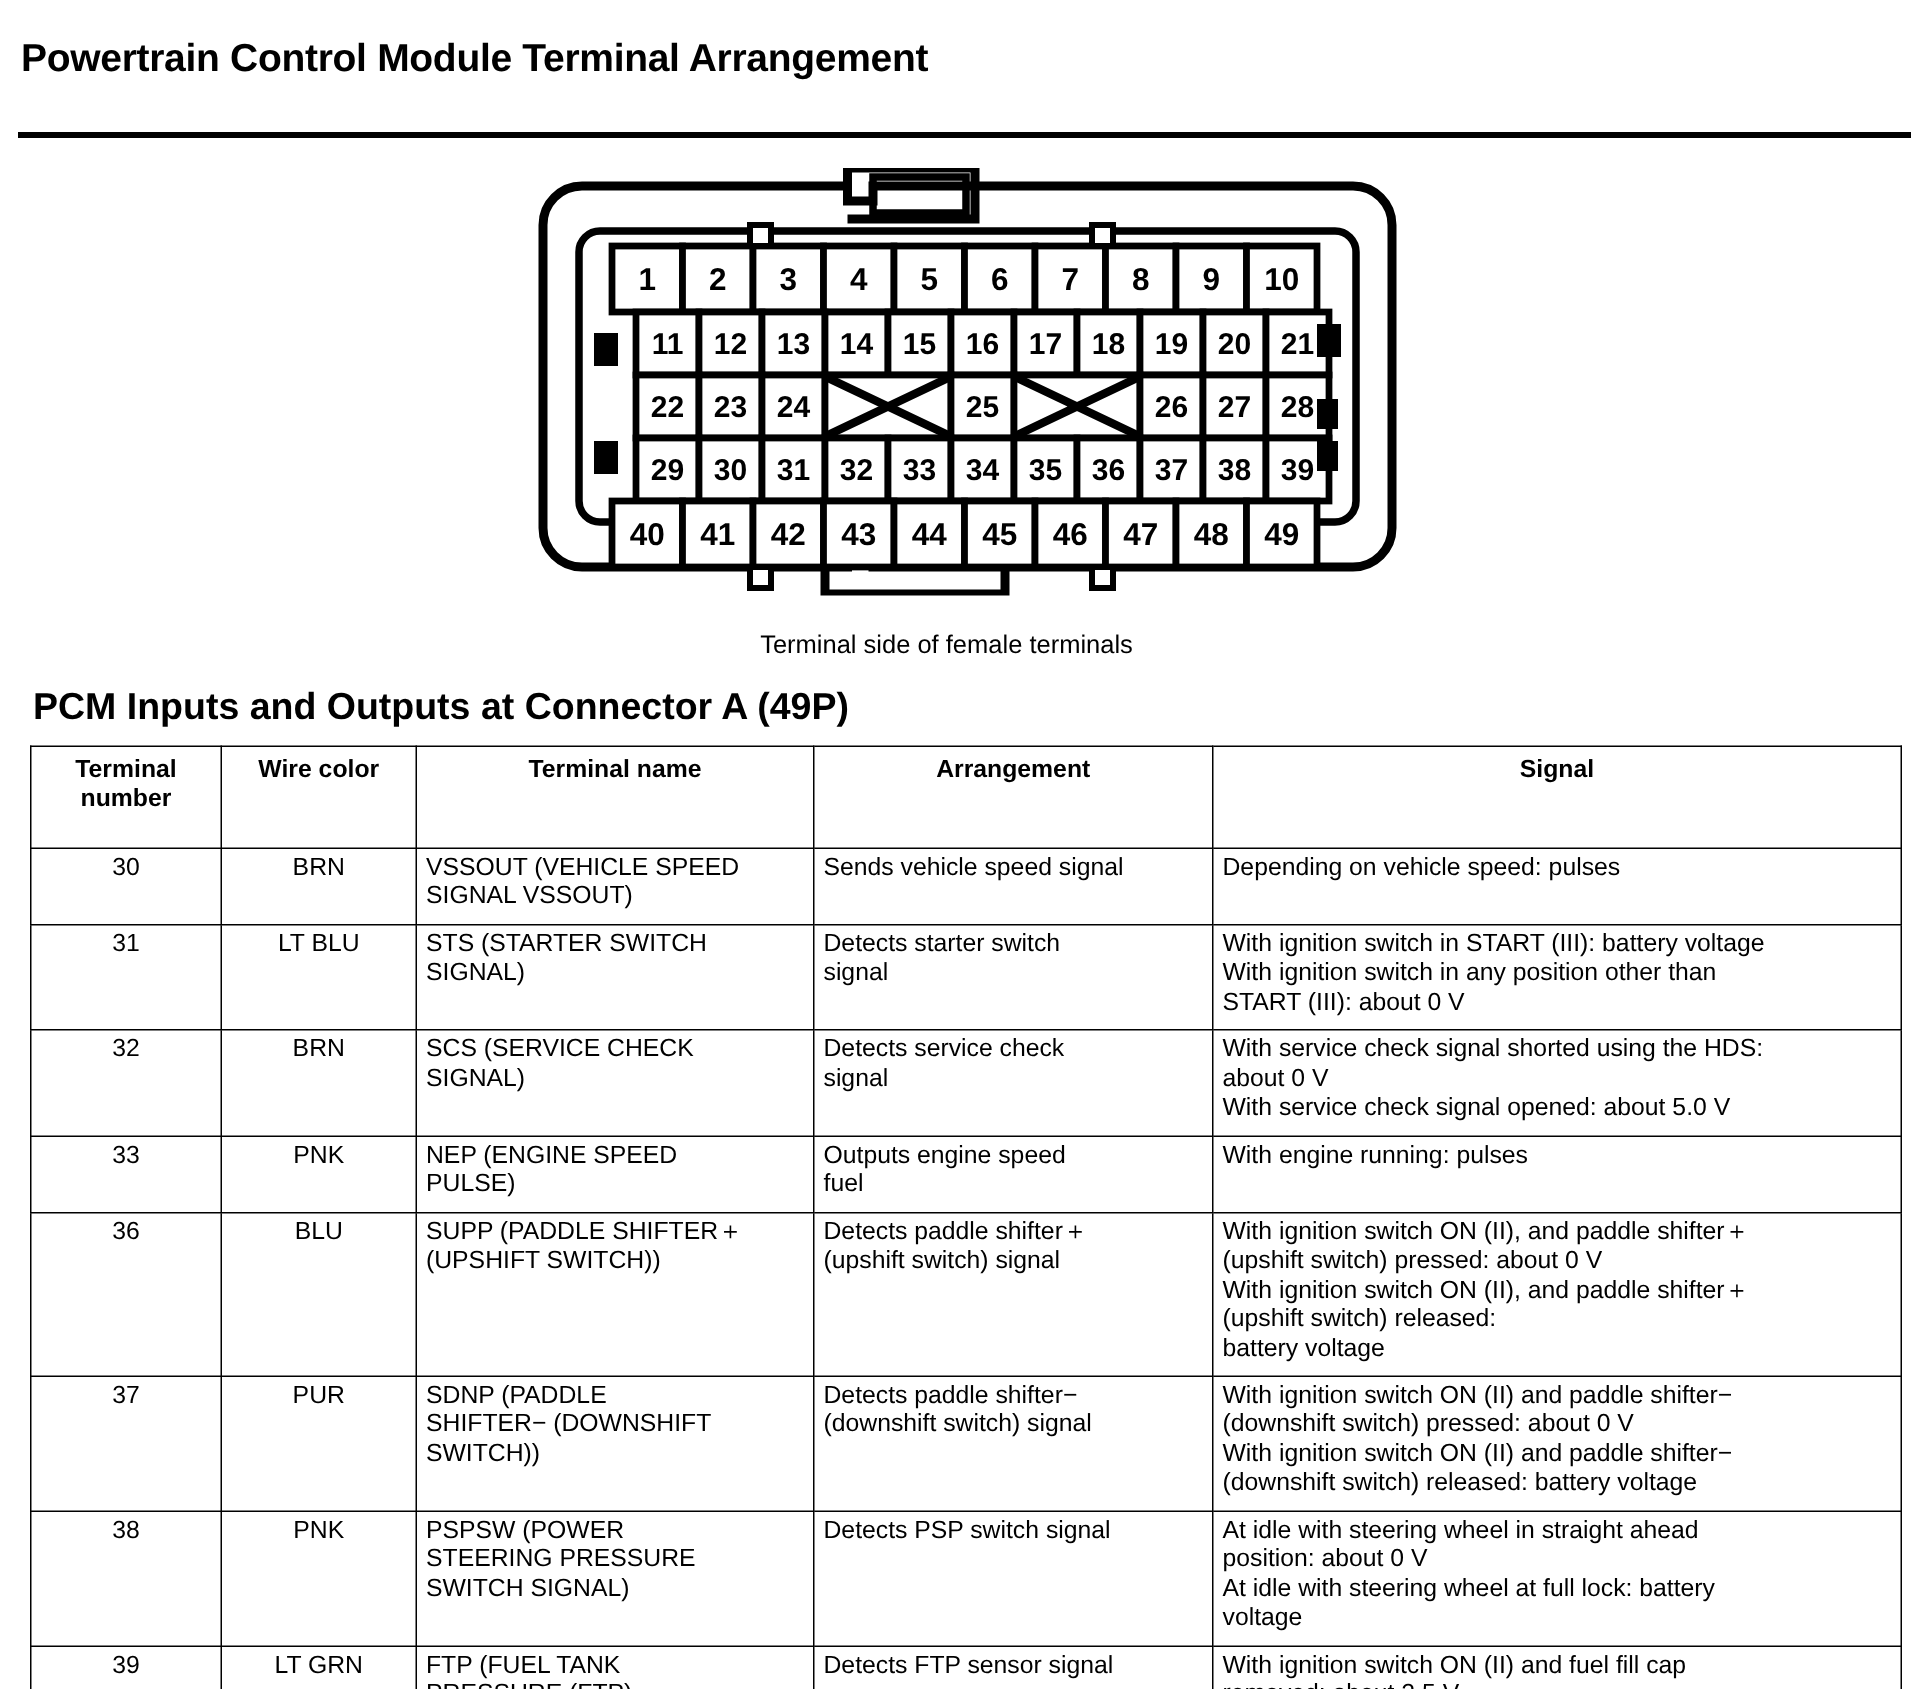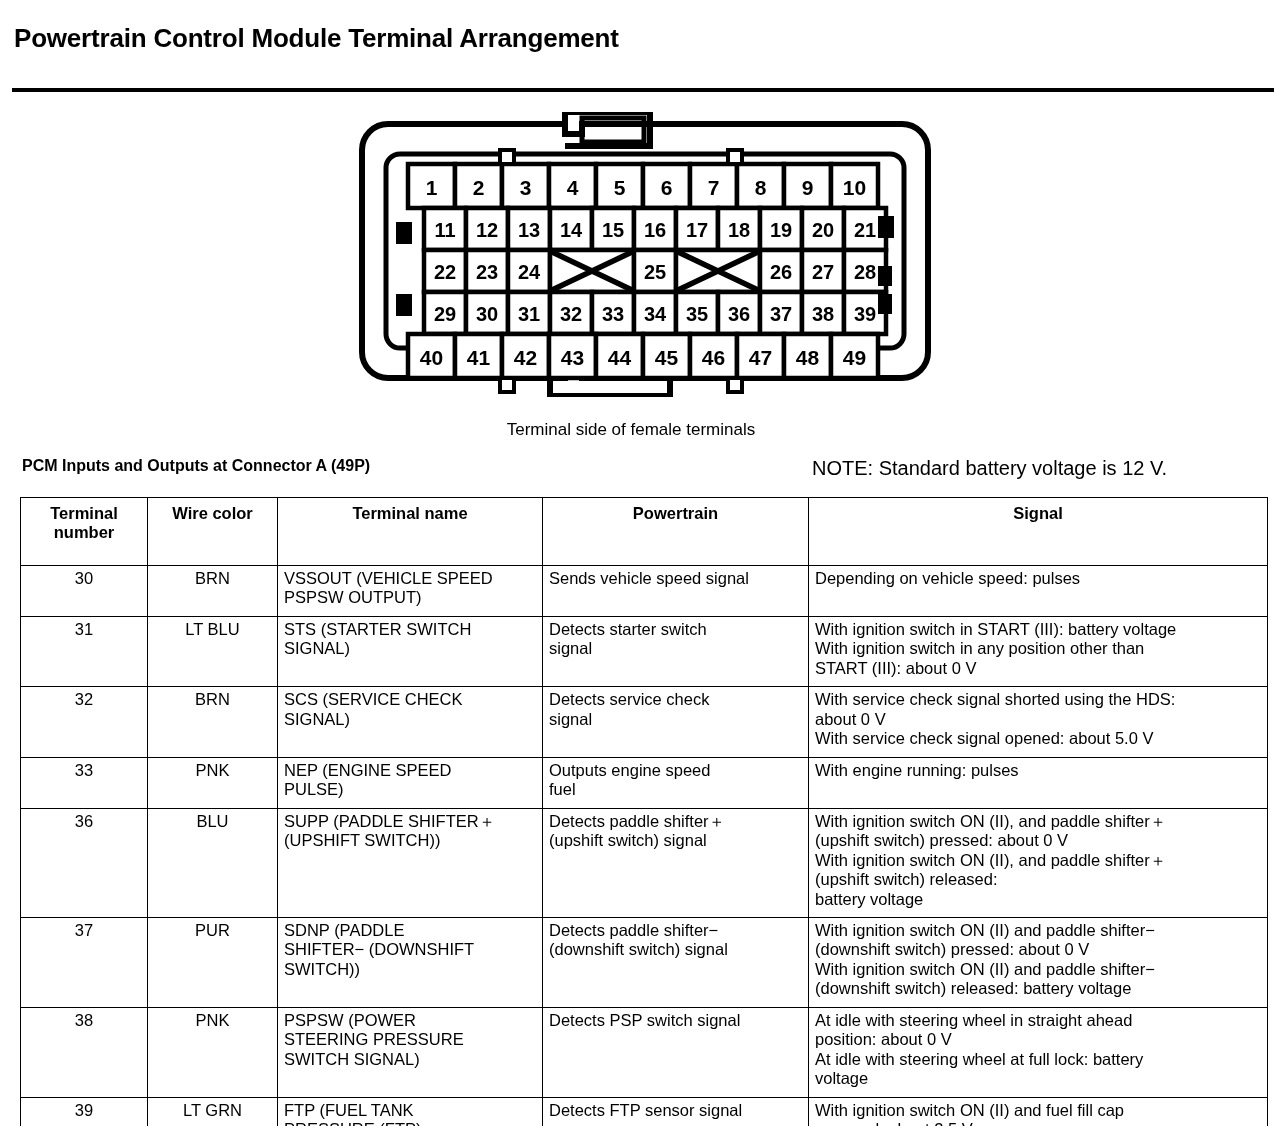--- a/index.html
+++ b/index.html
@@ -34,21 +34,21 @@
   }
 
   .caption{
     position:absolute;left:0;top:420px;width:1262px;
     text-align:center;font-size:17px;
   }
 
   
   .sect-left{
     position:absolute;left:22px;top:457px;
-    font-size:16px;font-weight:bold;white-space:nowrap;
+    font-size:25px;font-weight:bold;white-space:nowrap;
   }
   .sect-right{
     position:absolute;left:812px;top:457px;
     font-size:20px;white-space:nowrap;
   }
 
   
   .tbl-wrap{position:absolute;left:20px;top:497px;width:1247px;}
   table.pcm{
     border-collapse:collapse;
@@ -248,52 +248,51 @@
           <text x="410.5" y="245">47</text>
         <text x="457.5" y="245">48</text>
           <text x="504.5" y="245">49</text>
       </g>
     </svg>
   </div>
 
   <div class="caption">Terminal side of female terminals</div>
 
   <div class="sect-left">PCM Inputs and Outputs at Connector A (49P)</div>
-  <div class="sect-right">NOTE: Standard battery voltage is 12 V.</div>
 
   <div class="tbl-wrap">
     <table class="pcm">
       <colgroup>
         <col class="w1">
           <col class="w2">
           <col class="w3">
           <col class="w4">
           <col class="w5">
       </colgroup>
       <thead>
         <tr>
           <th style="white-space: pre-line;">Terminal
 number</th>
           <th>Wire color</th>
           <th>Terminal name</th>
-          <th>Powertrain</th>
+          <th>Arrangement</th>
           <th>Signal</th>
         </tr>
       </thead>
       <tbody>
           <tr>
             <td class="c-term">
               <span class="ln">30</span>
             </td>
             <td class="c-wire">
               <span class="ln">BRN</span>
             </td>
             <td>
               <span class="ln">VSSOUT (VEHICLE SPEED</span>
-              <span class="ln">PSPSW OUTPUT)</span>
+              <span class="ln">SIGNAL VSSOUT)</span>
             </td>
             <td>
               <span class="ln">Sends vehicle speed signal</span>
             </td>
             <td>
               <span class="ln">Depending on vehicle speed: pulses</span>
             </td>
           </tr>
           <tr>
             <td class="c-term">

